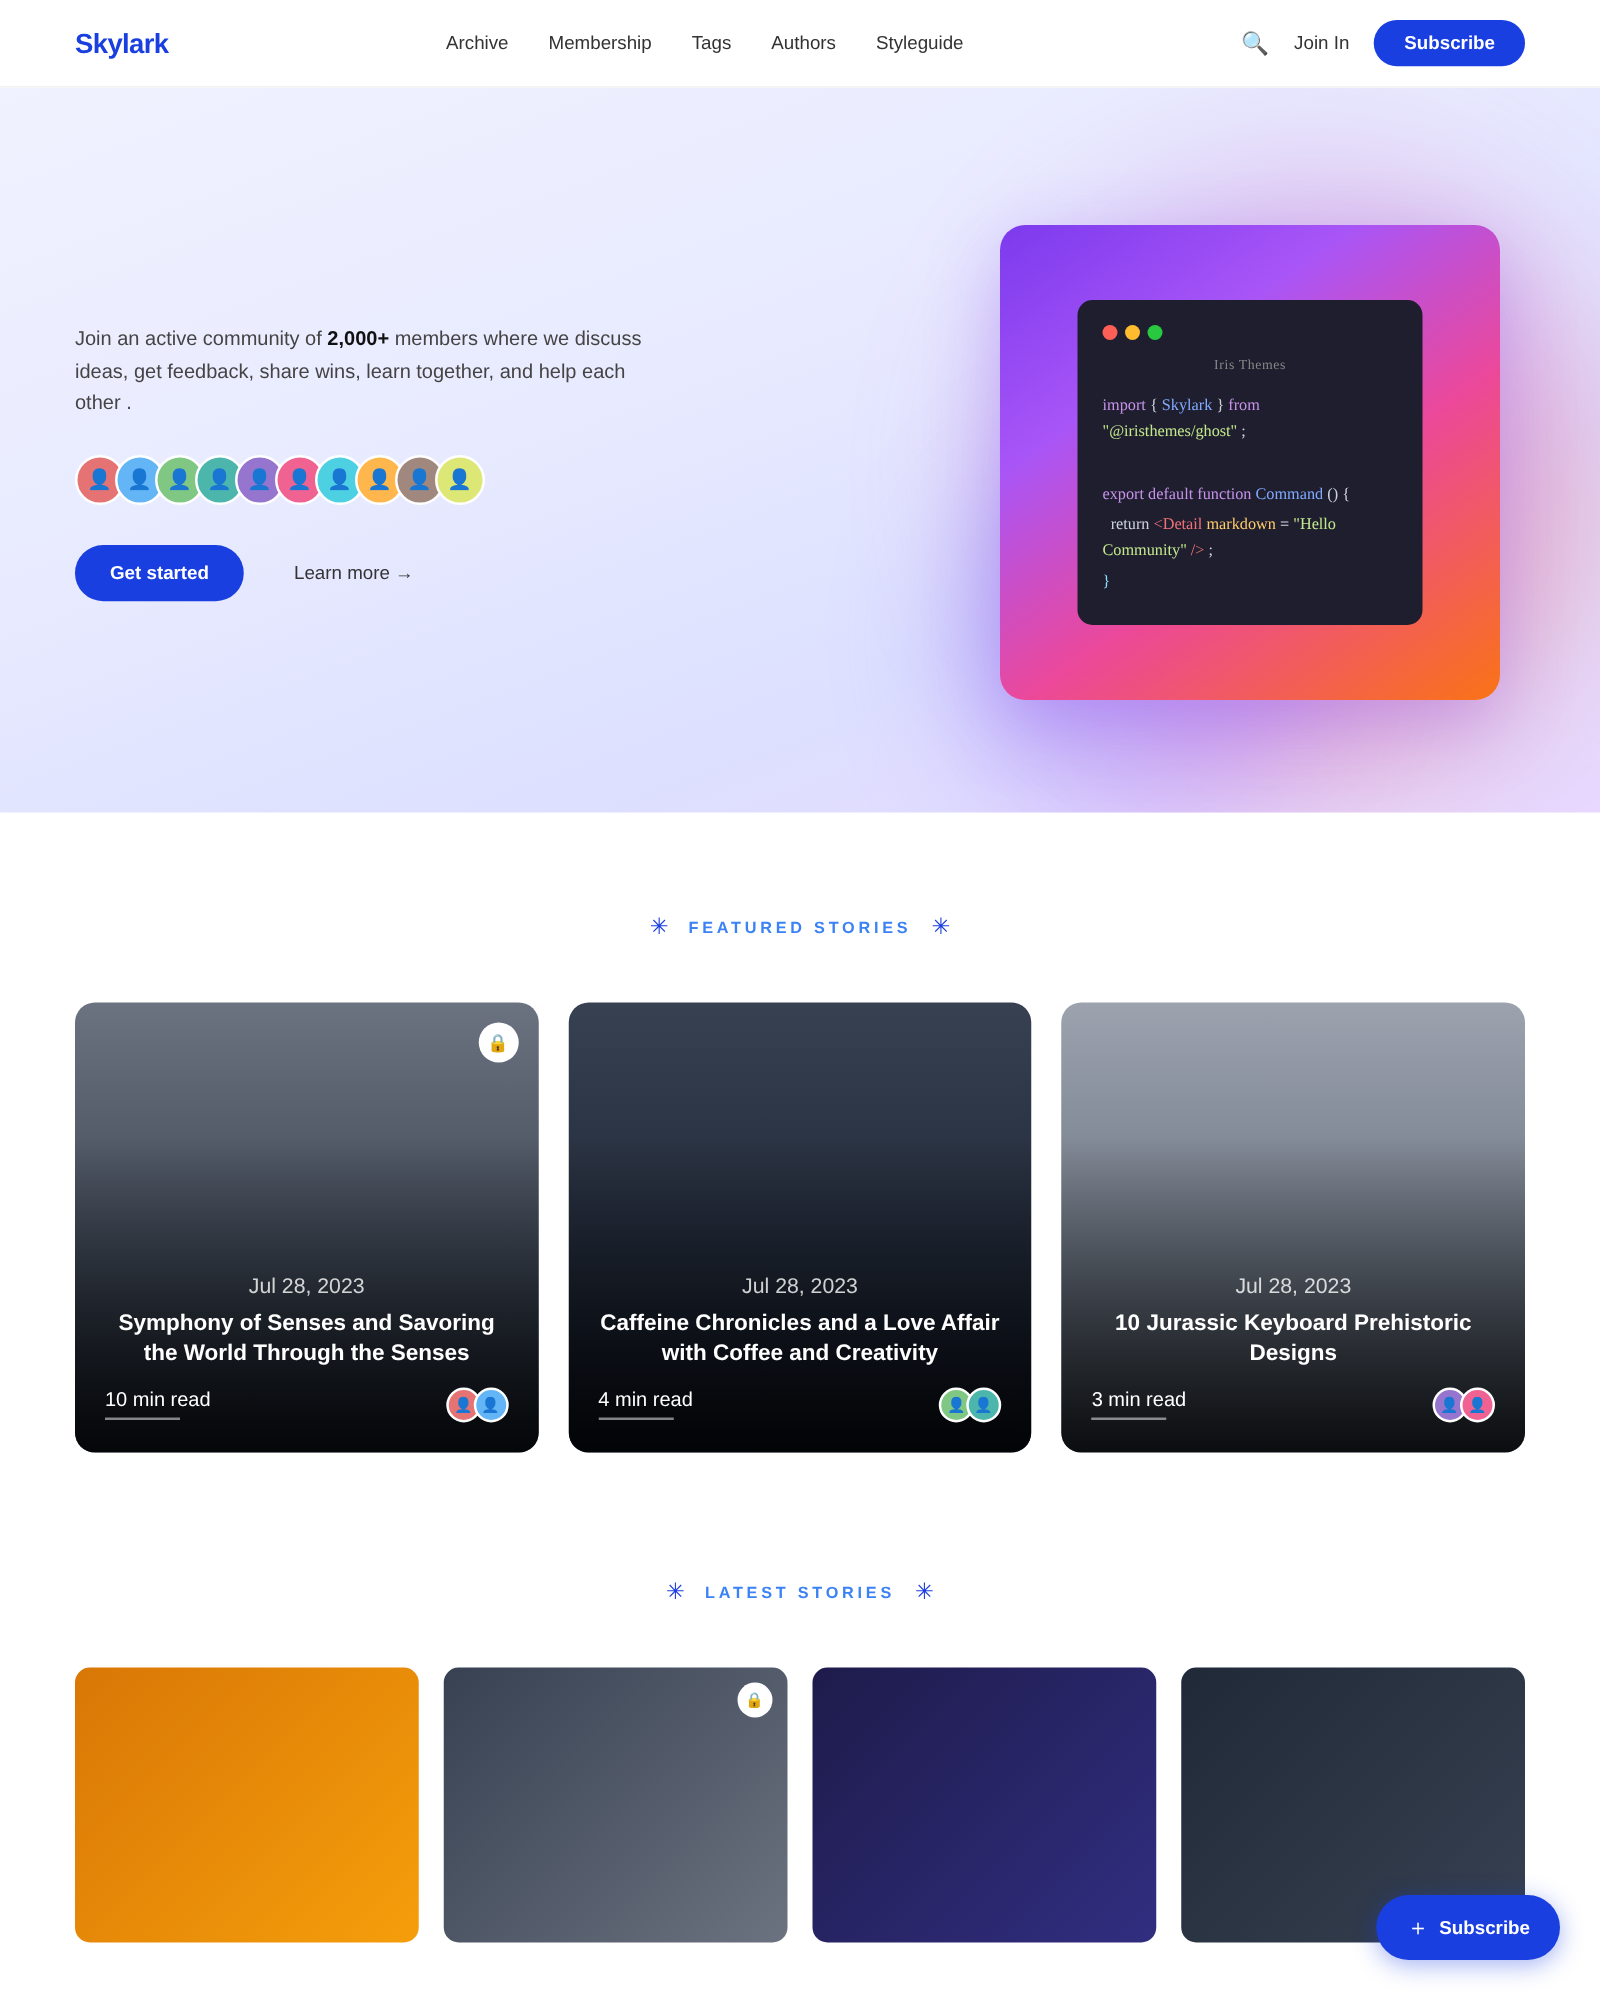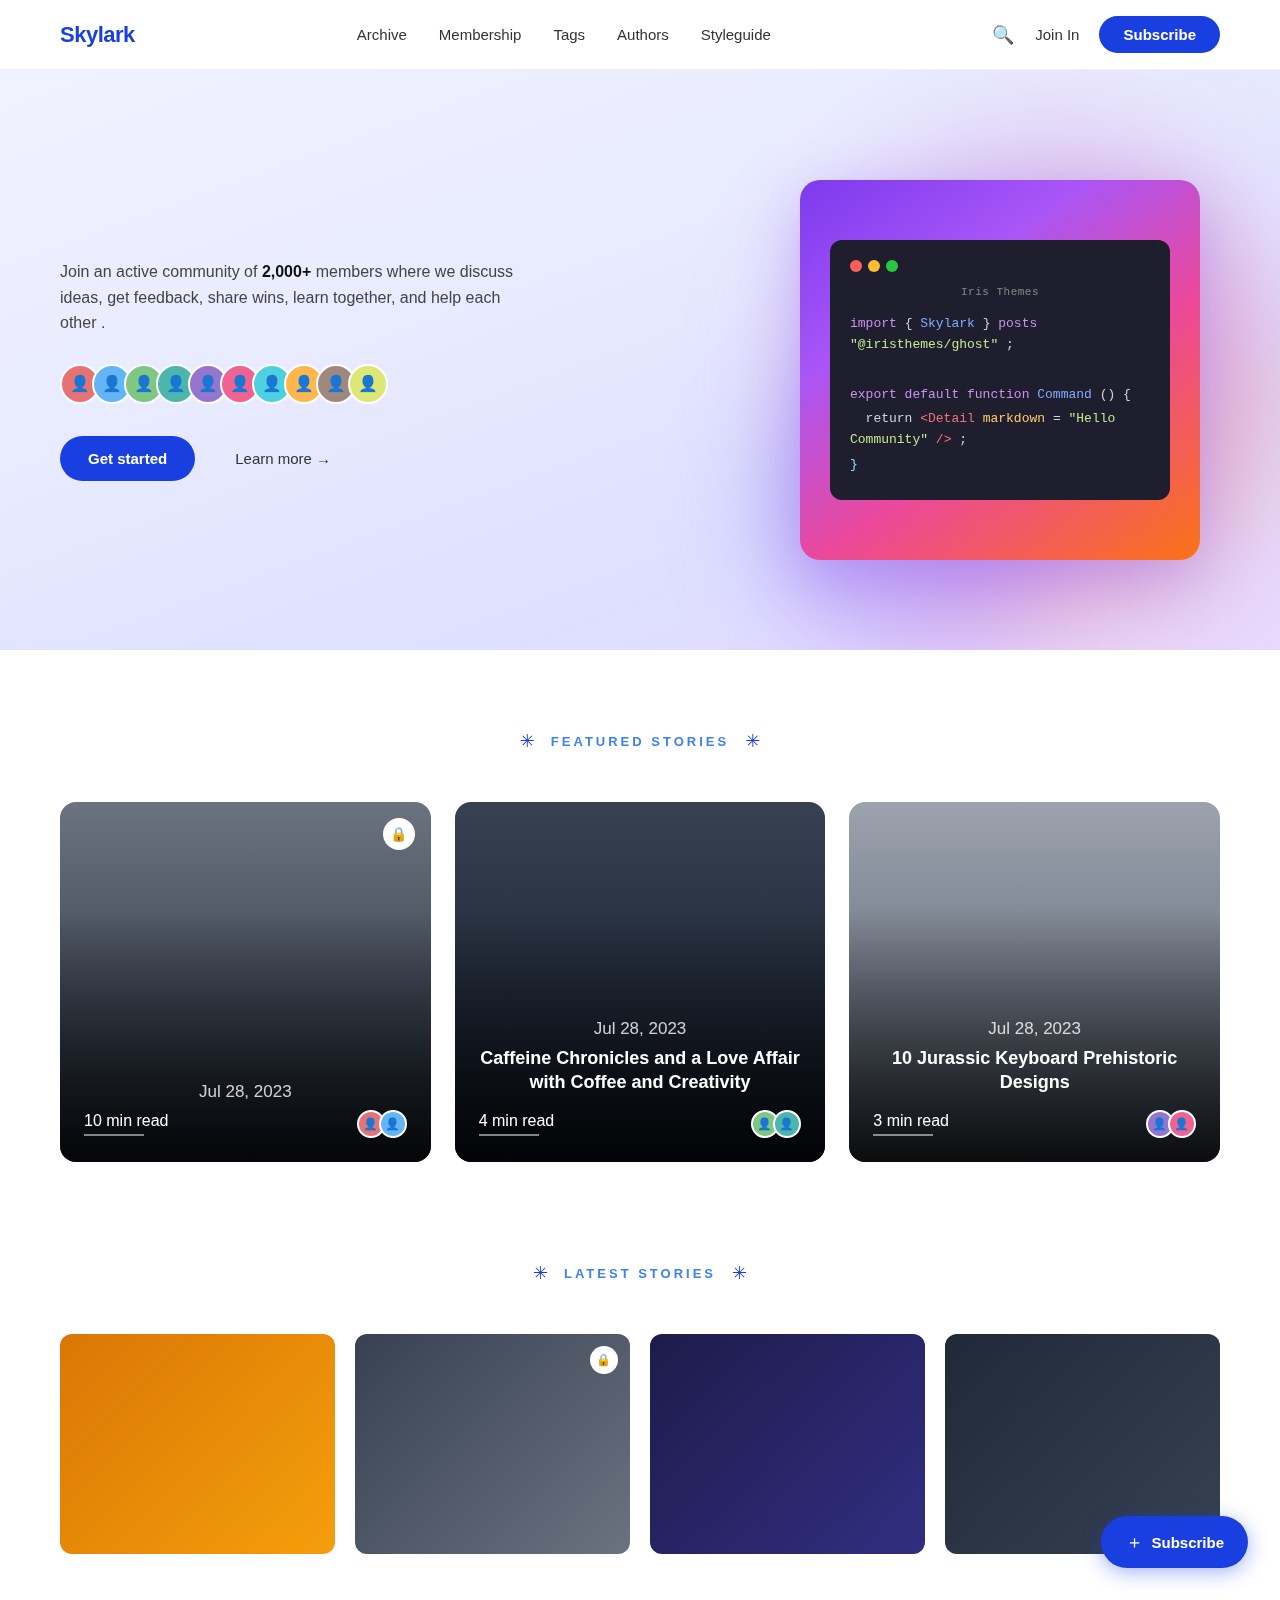--- a/index.html
+++ b/index.html
@@ -62,21 +62,21 @@
     }
     .code-card {
       background: linear-gradient(145deg, #7c3aed 0%, #a855f7 30%, #ec4899 60%, #f97316 100%);
       border-radius: 20px; padding: 30px; position: relative; z-index: 2;
       box-shadow: 0 20px 60px rgba(124,58,237,0.3);
       width: 400px; min-height: 380px;
       display: flex; align-items: center; justify-content: center;
     }
     .code-window {
       background: #1e1e2e; border-radius: 12px; padding: 20px;
-      width: 340px; font-family: Liberation Mono, monospace; font-size: 13px;
+      width: 276px; font-family: Liberation Serif, serif; font-size: 13px;
     }
     .code-dots { display: flex; gap: 6px; margin-bottom: 14px; }
     .dot { width: 12px; height: 12px; border-radius: 50%; }
     .dot-red { background: #ff5f57; }
     .dot-yellow { background: #febc2e; }
     .dot-green { background: #28c840; }
     .code-title { color: #888; font-size: 11px; text-align: center; margin-bottom: 16px; letter-spacing: 0.5px; }
     .code-line { margin-bottom: 4px; line-height: 1.6; }
     .c-keyword { color: #c792ea; }
     .c-string { color: #c3e88d; }
@@ -216,21 +216,21 @@
           <div class="dot dot-red"></div>
           <div class="dot dot-yellow"></div>
           <div class="dot dot-green"></div>
         </div>
         <div class="code-title">Iris Themes</div>
         <div class="code-line">
           <span class="c-keyword">import</span>
           <span class="c-white"> { </span>
           <span class="c-fn">Skylark</span>
           <span class="c-white"> } </span>
-          <span class="c-keyword">posts</span>
+          <span class="c-keyword">from</span>
           <span class="c-string"> "@iristhemes/ghost"</span>
           <span class="c-white">;</span>
         </div>
         <div class="code-line">&nbsp;</div>
         <div class="code-line">
           <span class="c-keyword">export default function</span>
           <span class="c-fn"> Command</span>
           <span class="c-white">() {</span>
         </div>
         <div class="code-line">
@@ -257,20 +257,21 @@
     <span class="star-icon">✳</span>
   </div>
 
   <div class="cards-grid">
 
     <div class="story-card" style="background: linear-gradient(180deg, #6b7280 0%, #1f2937 100%);">
       <div class="card-overlay"></div>
       <div class="lock-badge">🔒</div>
       <div class="card-content">
         <div class="card-date">Jul 28, 2023</div>
+        <div class="card-title">Symphony of Senses and Savoring the World Through the Senses</div>
         <div class="card-meta">
           <div>
             <span>10 min read</span>
             <div class="read-time-bar"></div>
           </div>
           <div class="card-avatars">
             <div class="card-avatar av1">👤</div>
             <div class="card-avatar av2">👤</div>
           </div>
         </div>

